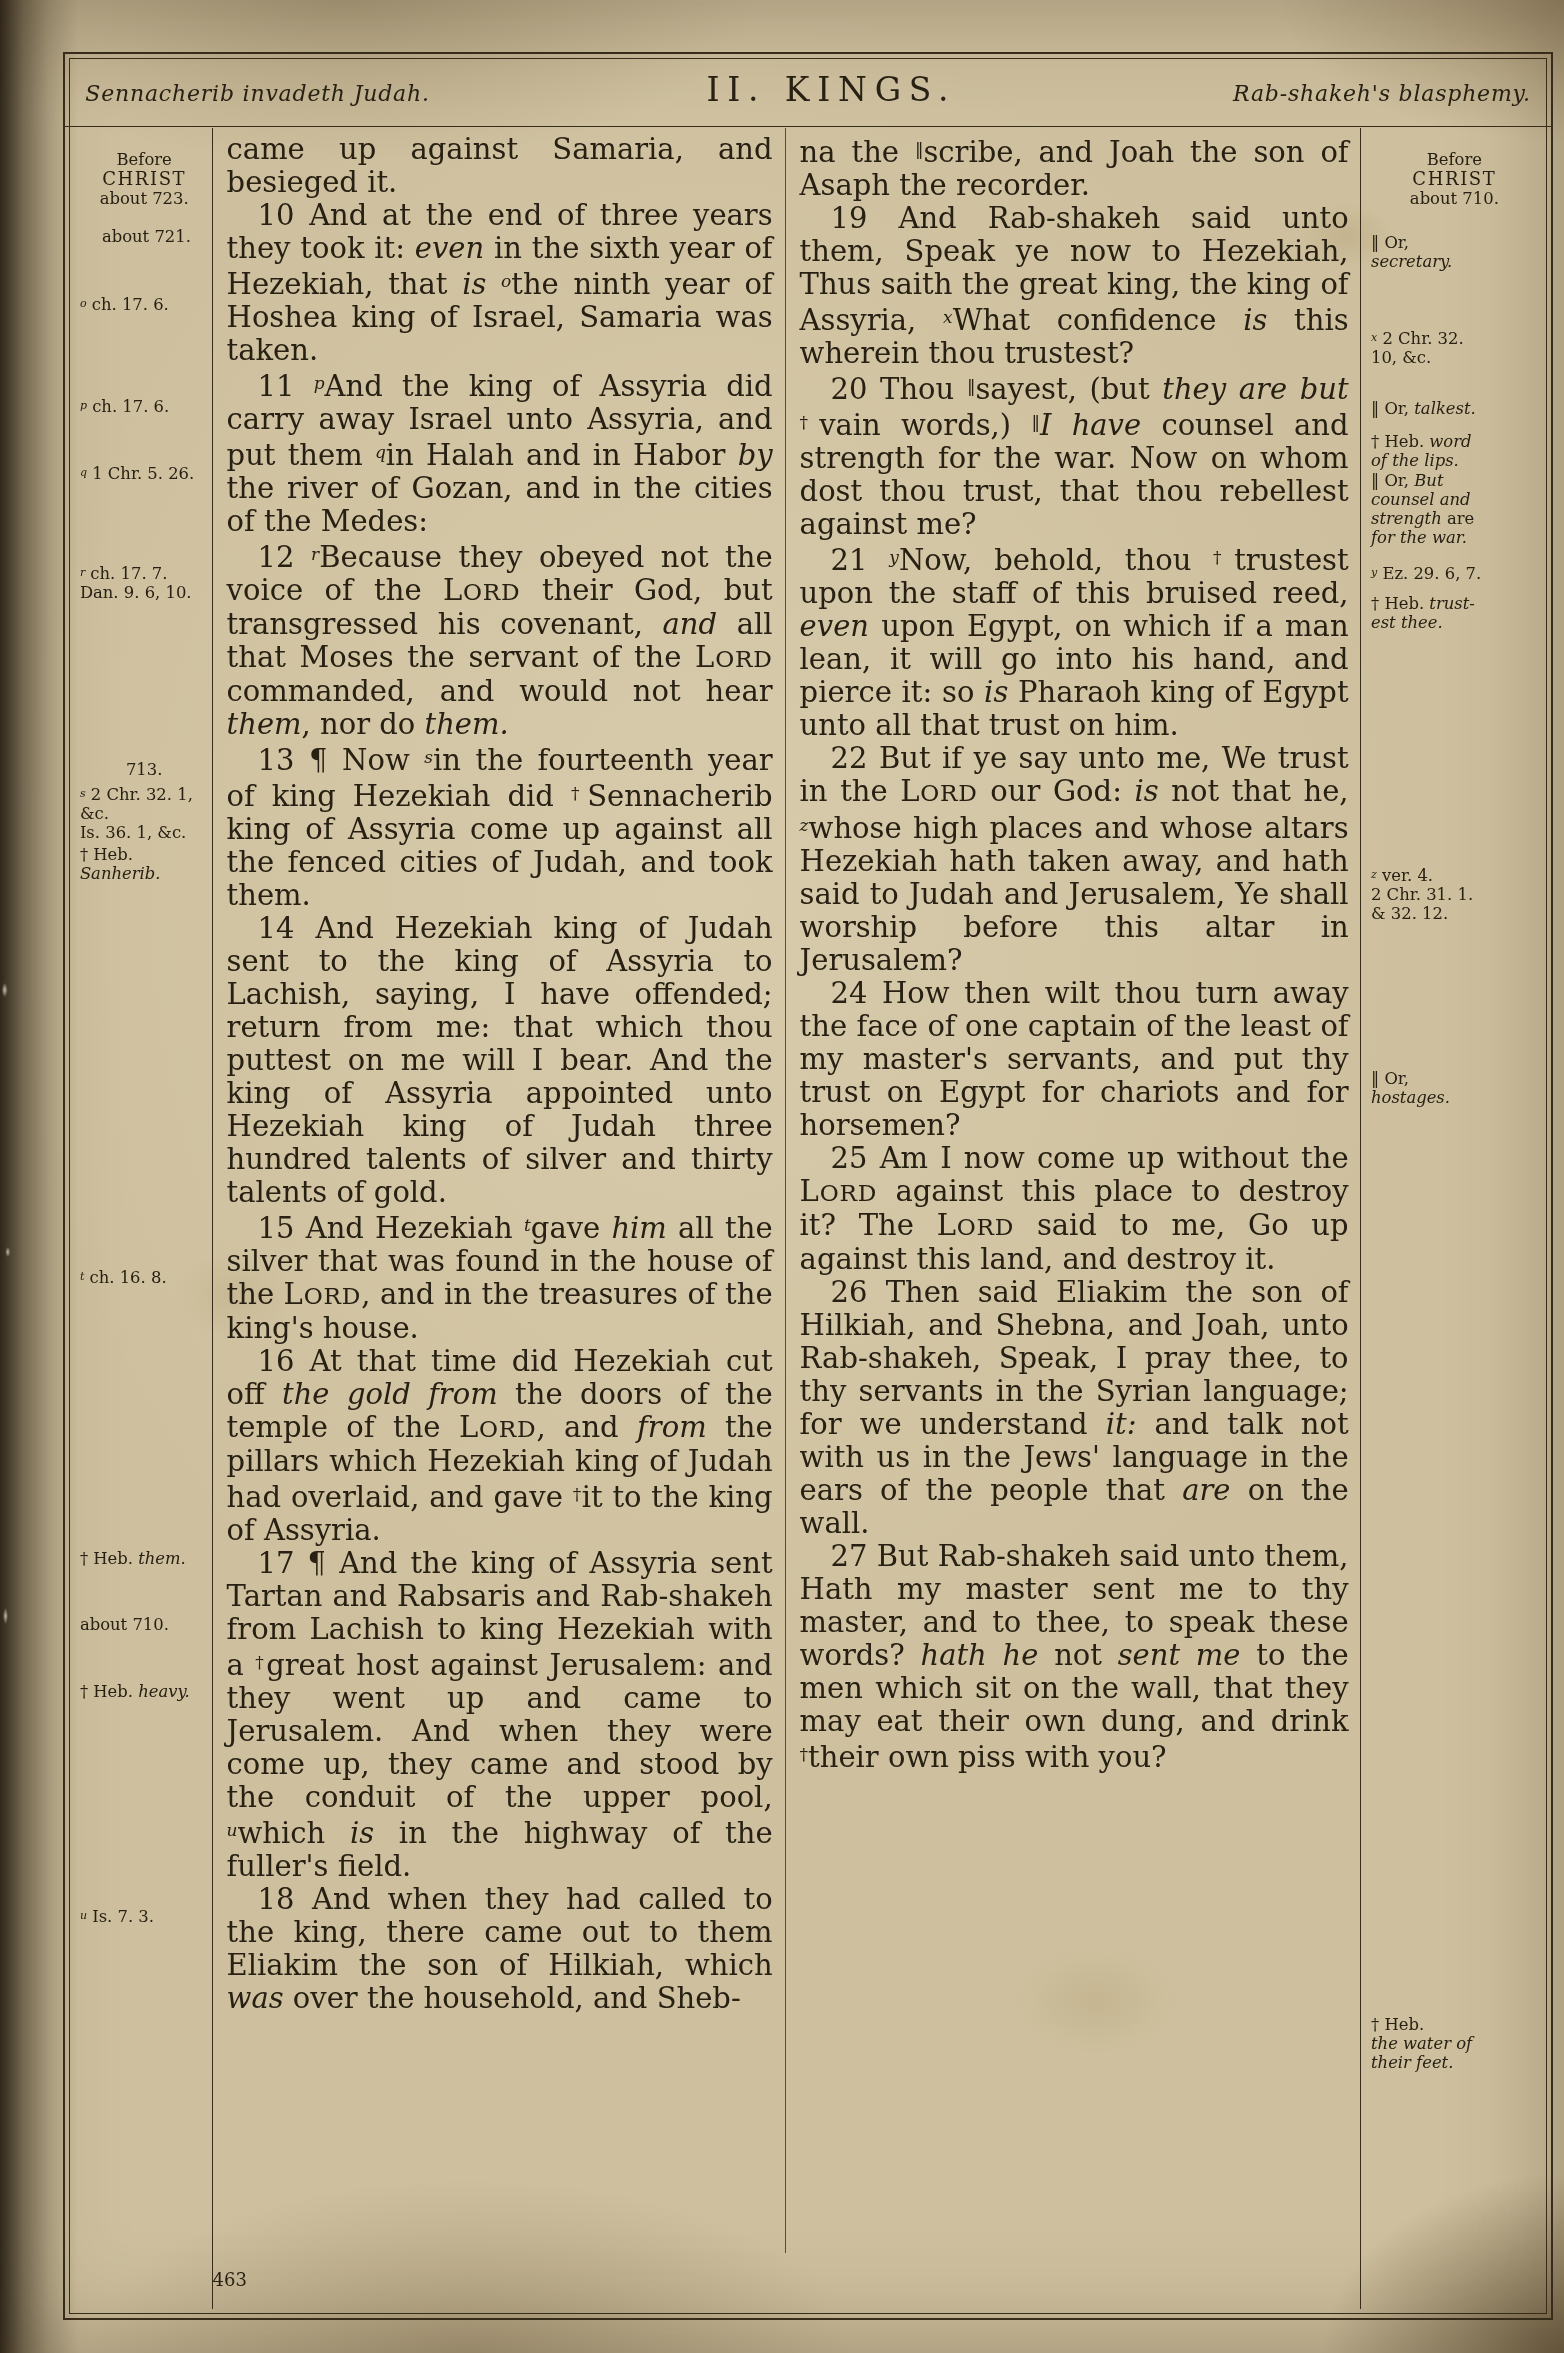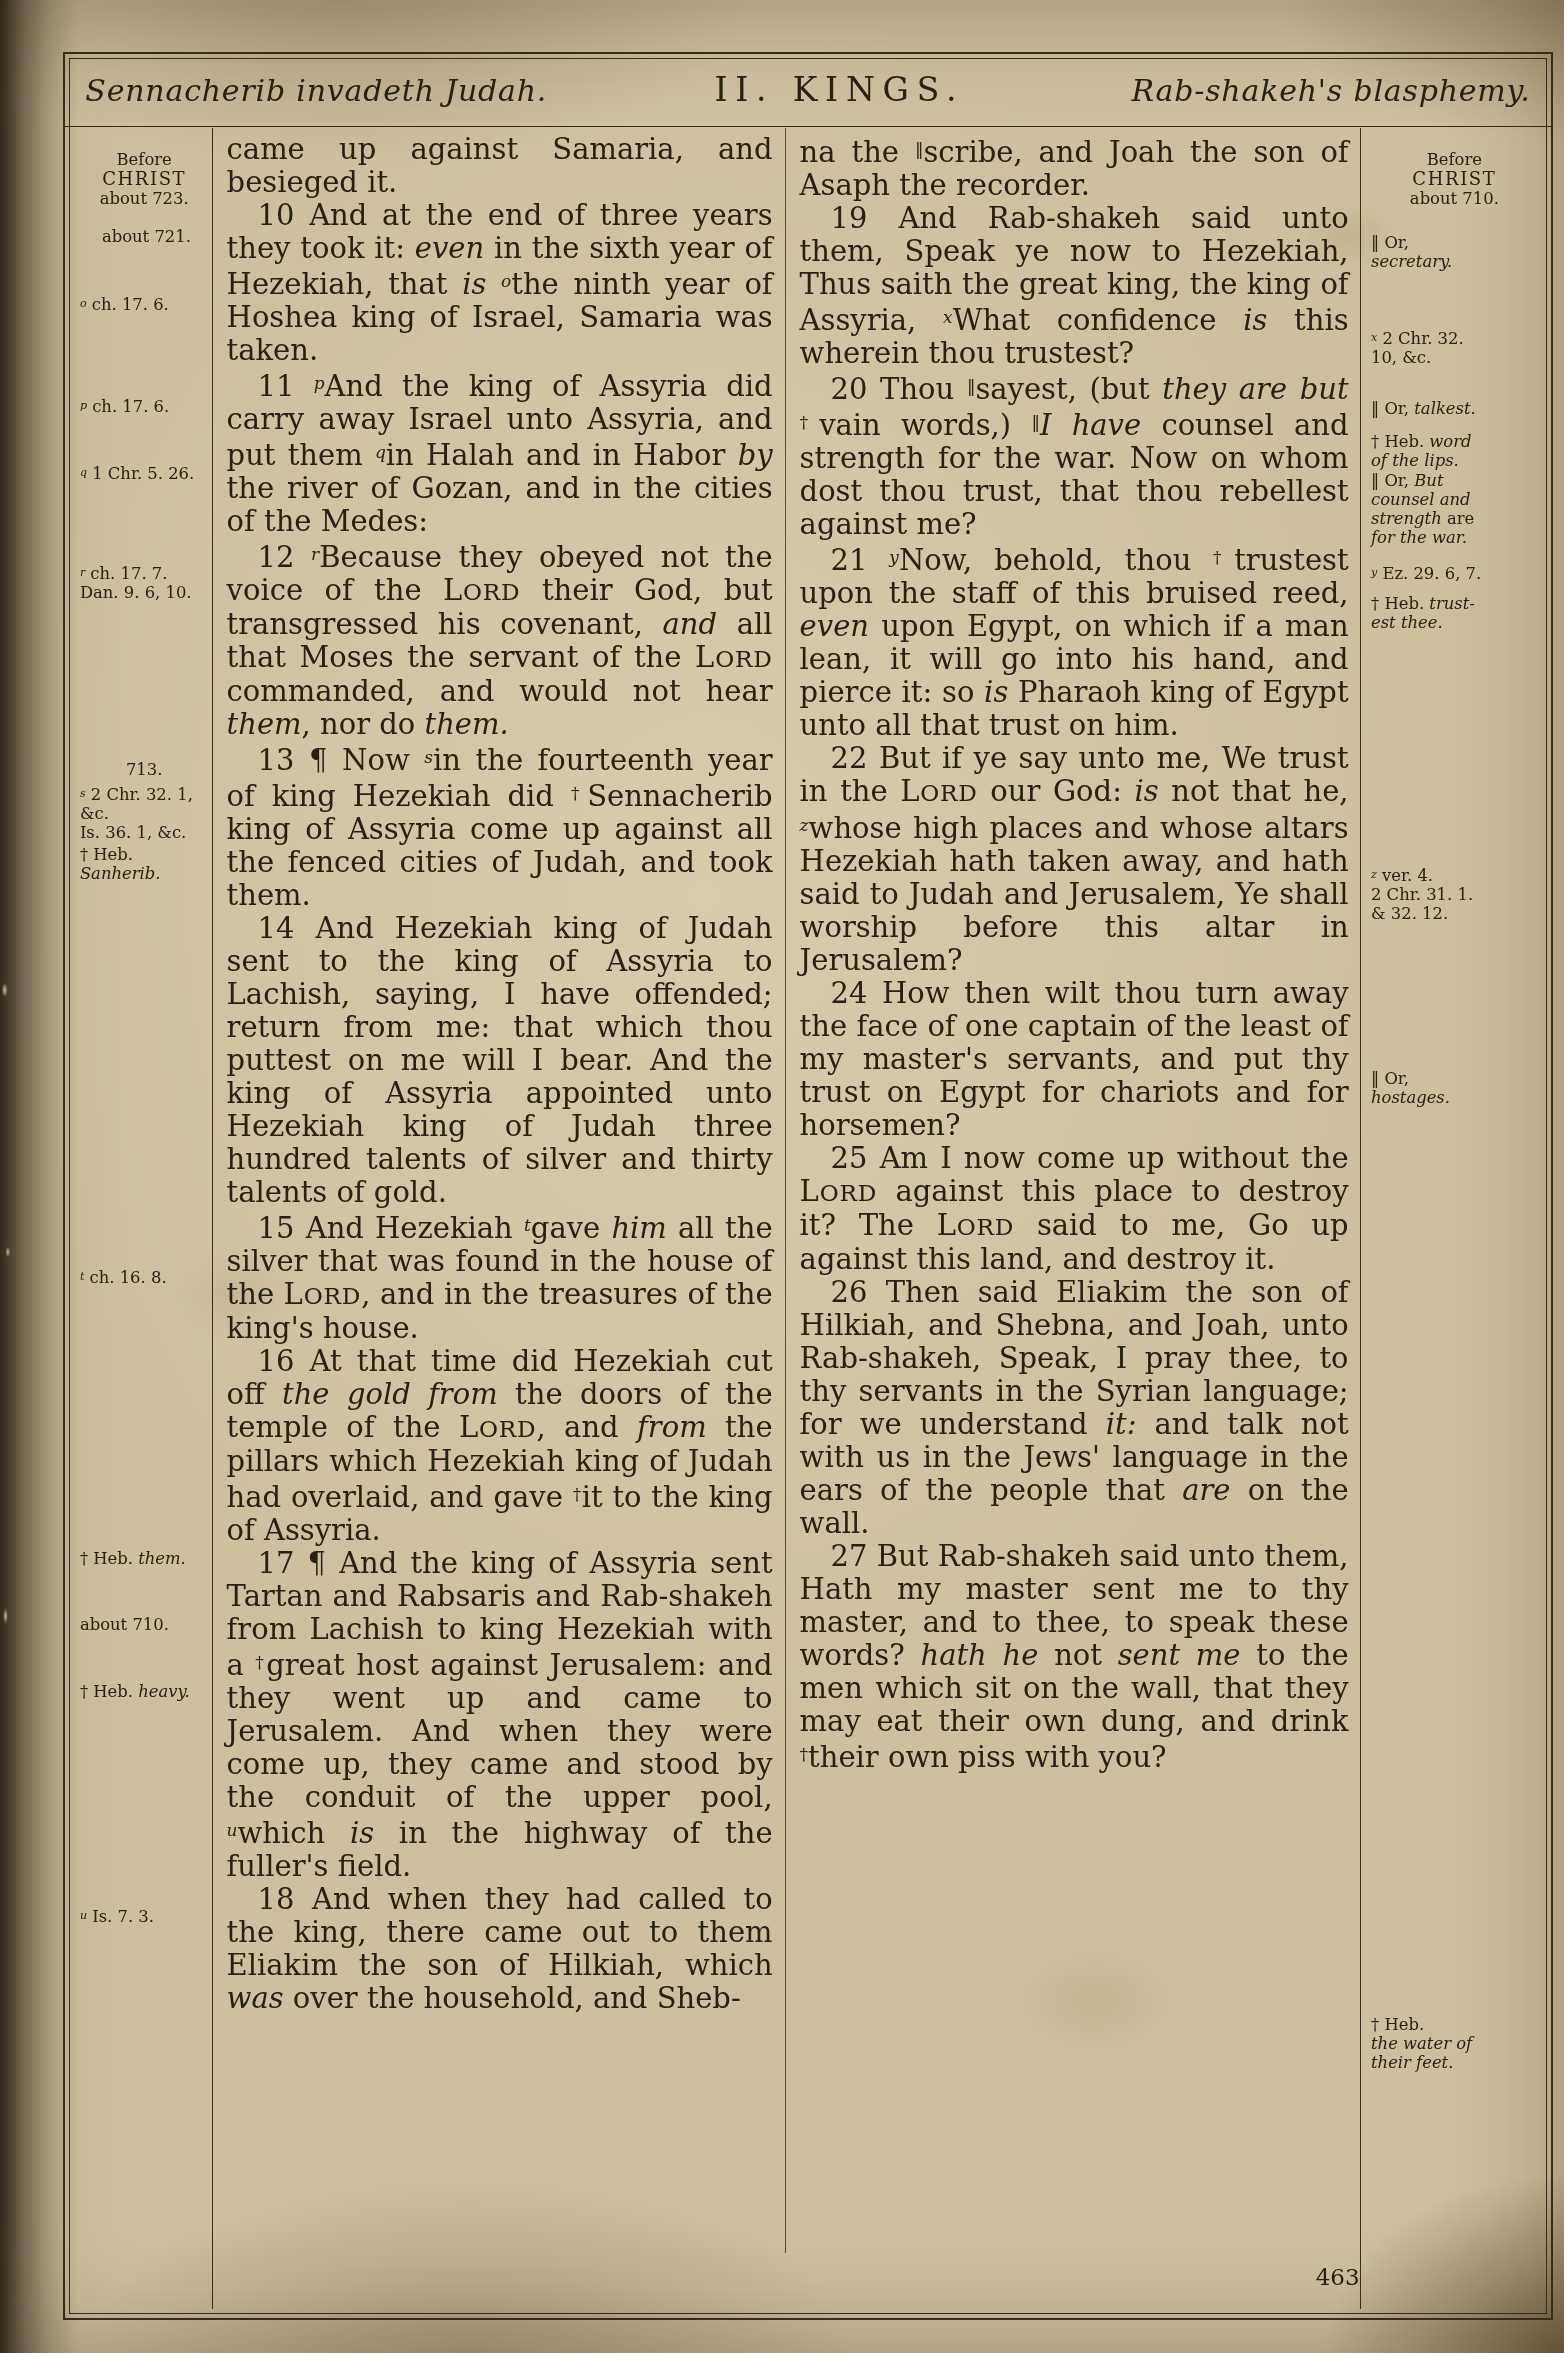--- a/index.html
+++ b/index.html
@@ -29,21 +29,21 @@
 
   .frame{
     position:absolute; left:63px; top:52px; width:1490px; height:2268px;
     border:2.3px solid var(--rule,#372c1a);
     outline:0.8px solid var(--rule,#372c1a); outline-offset:-7px;
   }
   .header{
     position:absolute; top:15.6px; left:20.3px; right:20.3px;
     display:flex; justify-content:space-between; align-items:baseline;
   }
-  .h-side{ font-style:italic; font-size:30px; letter-spacing:0.8px; }
+  .h-side{ font-style:italic; font-size:22px; letter-spacing:0.8px; }
   .h-center{ font-size:33px; letter-spacing:7.8px; }
   .hrule{ position:absolute; top:72px; left:0; width:100%; border-top:1.6px solid var(--rule,#372c1a); }
 
   .content{ position:absolute; top:74px; left:8.6px; right:8.6px; bottom:8.6px; overflow:hidden; }
   .vrule{ position:absolute; top:0; bottom:0; width:1.6px; background:var(--rule,#3a2f1e); }
   .vr1{ left:138px; }
   .vr2{ left:711px; bottom:56px; background:rgba(58,47,30,.8); }
   .vr3{ left:1286px; }
 
   .notes-col{ position:absolute; top:0; bottom:0; font-size:16.4px; line-height:19px; }
@@ -60,21 +60,21 @@
   .tcol-r{ left:712px; width:574px; padding:4.7px 11px 0 14px; }
   .tcol p{ font-size:29px; line-height:33px; text-align:justify; }
   .tcol p.ind{ text-indent:31px; }
 
   .i{ font-style:italic;margin-top:38px; }
   .sup{ font-size:17px; vertical-align:7px; }
   .sup.i{ font-style:italic; }
   .sc{ letter-spacing:0.8px; }
   .sc .scsm{ font-size:0.8em; }
 
-  .pagenum{ position:absolute; left:139px; width:1147px; bottom:19px; text-align:right; font-size:23px; }
+  .pagenum{ position:absolute; left:139px; width:1147px; bottom:19px; text-align:left; font-size:18px; }
 </style>
 </head>
 <body>
 
 <div class="vignette"></div>
 
 <div class="frame">
 
   <div class="header">
     <span class="h-side">Sennacherib invadeth Judah.</span>

